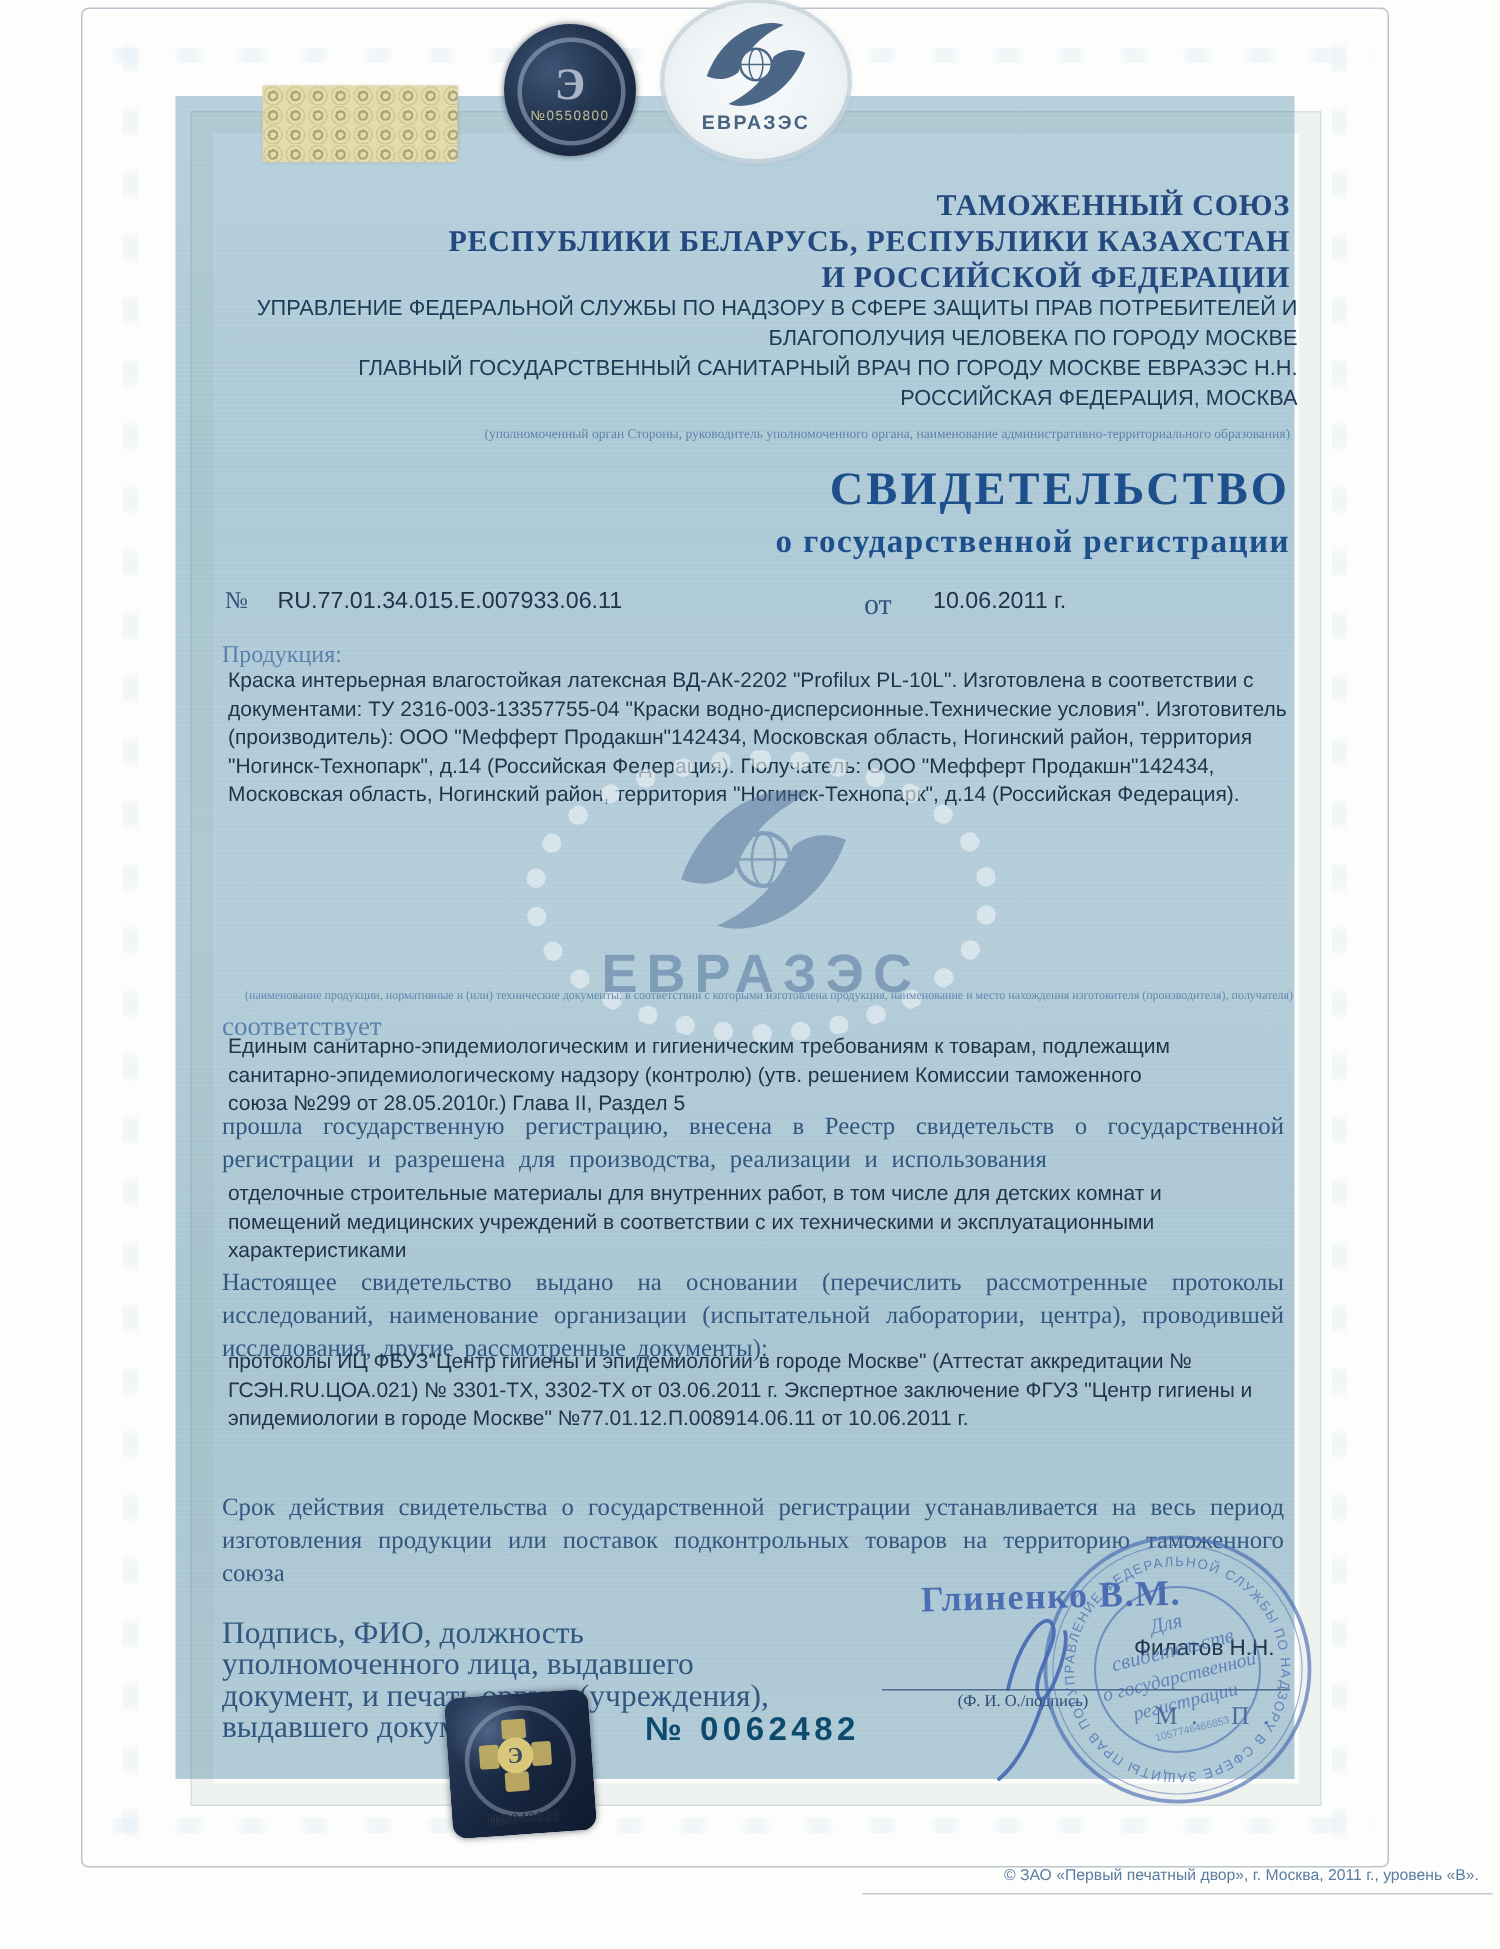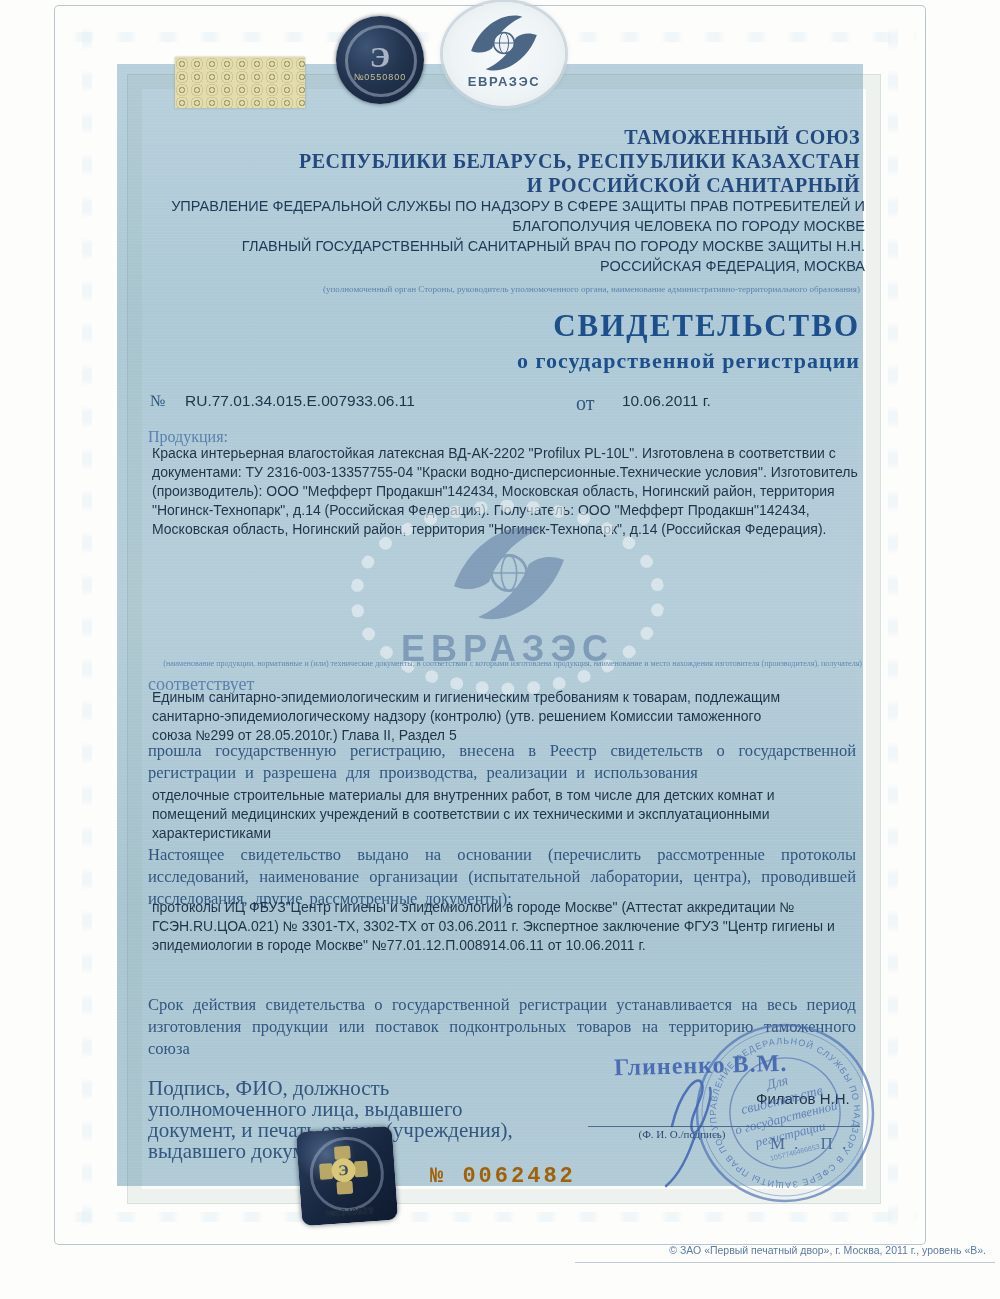--- a/index.html
+++ b/index.html
@@ -96,23 +96,23 @@
     font-family:"Liberation Serif", serif; font-weight:bold; font-size:24px;
     color:#3b5fae; opacity:.85; transform:rotate(-1.5deg); letter-spacing:1px;
   }
   .co-signer { position:absolute; left:756px; top:1090px;
     font-family:"Liberation Sans", sans-serif; font-size:15px; color:#22344a; }
   .sig-caption { position:absolute; left:612px; top:1080px; width:140px; text-align:center;
     font-family:"Liberation Serif", serif; font-size:11px; color:#2c4a72;margin-top:48px; }
   .mp { position:absolute; left:770px; top:1134px;
     font-family:"Liberation Serif", serif; font-size:17px; letter-spacing:9px; color:#2d4f86; opacity:.75; }
   .blank-number {
-    position:absolute; left:430px; top:1164px;
-    font-family:Liberation Mono, monospace; font-weight:bold; font-size:22px;
-    letter-spacing:3px; color:#a16207;
+    position:absolute; left:430px; top:1140px;
+    font-family:Liberation Sans, sans-serif; font-weight:bold; font-size:22px;
+    letter-spacing:3px; color:#0c4a6e;
   }
   .stamp-wrap { position:absolute; left:690px; top:1018px; width:190px; height:190px;
     transform:rotate(-14deg); opacity:.85; }
   
   .holo-square {
     position:absolute; left:299px; top:1129px; width:96px; height:94px;
     transform:rotate(-4deg); border-radius:10px;
     background:
       radial-gradient(circle at 30% 25%, rgba(120,150,190,.5) 0%, rgba(0,0,0,0) 30%),
       linear-gradient(135deg,#2a3d5d 0%, #17263f 55%, #0e1a2e 100%);
@@ -155,25 +155,25 @@
       <path d="M120,38 C104,82 64,98 42,90 C64,80 80,64 88,42 C98,34 110,34 120,38 Z" fill="#4b6785"></path>
       <circle cx="70" cy="50" r="16" fill="#eef3f5" stroke="#4b6785" stroke-width="2.5"></circle>
       <ellipse cx="70" cy="50" rx="7" ry="16" fill="none" stroke="#4b6785" stroke-width="1.5"></ellipse>
       <line x1="54" y1="50" x2="86" y2="50" stroke="#4b6785" stroke-width="1.5"></line>
     </svg>
     <div class="label">ЕВРАЗЭС</div>
   </div>
 
   <div class="t serifB center" style="left:140px;top:126px;width:720px;font-size:20px;letter-spacing:.5px;">ТАМОЖЕННЫЙ СОЮЗ</div>
   <div class="t serifB center" style="left:140px;top:150px;width:720px;font-size:20px;letter-spacing:.5px;">РЕСПУБЛИКИ БЕЛАРУСЬ, РЕСПУБЛИКИ КАЗАХСТАН</div>
-  <div class="t serifB center" style="left:140px;top:174px;width:720px;font-size:20px;letter-spacing:.5px;">И РОССИЙСКОЙ САНИТАРНЫЙ</div>
+  <div class="t serifB center" style="left:140px;top:174px;width:720px;font-size:20px;letter-spacing:.5px;">И РОССИЙСКОЙ ФЕДЕРАЦИИ</div>
 
   <div class="t sans center" style="left:135px;top:198px;width:730px;font-size:14.5px;color:#1d3a57;">УПРАВЛЕНИЕ ФЕДЕРАЛЬНОЙ СЛУЖБЫ ПО НАДЗОРУ В СФЕРЕ ЗАЩИТЫ ПРАВ ПОТРЕБИТЕЛЕЙ И</div>
   <div class="t sans center" style="left:135px;top:218px;width:730px;font-size:14.5px;color:#1d3a57;">БЛАГОПОЛУЧИЯ ЧЕЛОВЕКА ПО ГОРОДУ МОСКВЕ</div>
-  <div class="t sans center" style="left:135px;top:238px;width:730px;font-size:14.5px;color:#1d3a57;">ГЛАВНЫЙ ГОСУДАРСТВЕННЫЙ САНИТАРНЫЙ ВРАЧ ПО ГОРОДУ МОСКВЕ ЗАЩИТЫ Н.Н.</div>
+  <div class="t sans center" style="left:135px;top:238px;width:730px;font-size:14.5px;color:#1d3a57;">ГЛАВНЫЙ ГОСУДАРСТВЕННЫЙ САНИТАРНЫЙ ВРАЧ ПО ГОРОДУ МОСКВЕ ЕВРАЗЭС Н.Н.</div>
   <div class="t sans center" style="left:135px;top:258px;width:730px;font-size:14.5px;color:#1d3a57;">РОССИЙСКАЯ ФЕДЕРАЦИЯ, МОСКВА</div>
 
   <div class="t tiny center" style="left:140px;top:284px;width:720px;font-size:9px;opacity:.85;">(уполномоченный орган Стороны, руководитель уполномоченного органа, наименование административно-территориального образования)</div>
 
   <div class="t serifB center" style="left:140px;top:308px;width:720px;font-size:31px;letter-spacing:2px;color:#1d4f8c;">СВИДЕТЕЛЬСТВО</div>
   <div class="t serifB center" style="left:140px;top:348px;width:720px;font-size:22px;letter-spacing:1px;color:#1d4f8c;">о государственной регистрации</div>
 
   <div class="t form-serif" style="left:150px;top:392px;font-size:16px;">№</div>
   <div class="t sans" style="left:185px;top:392px;font-size:15.5px;">RU.77.01.34.015.E.007933.06.11</div>
   <div class="t form-serif" style="left:576px;top:392px;font-size:20px;">от</div>

